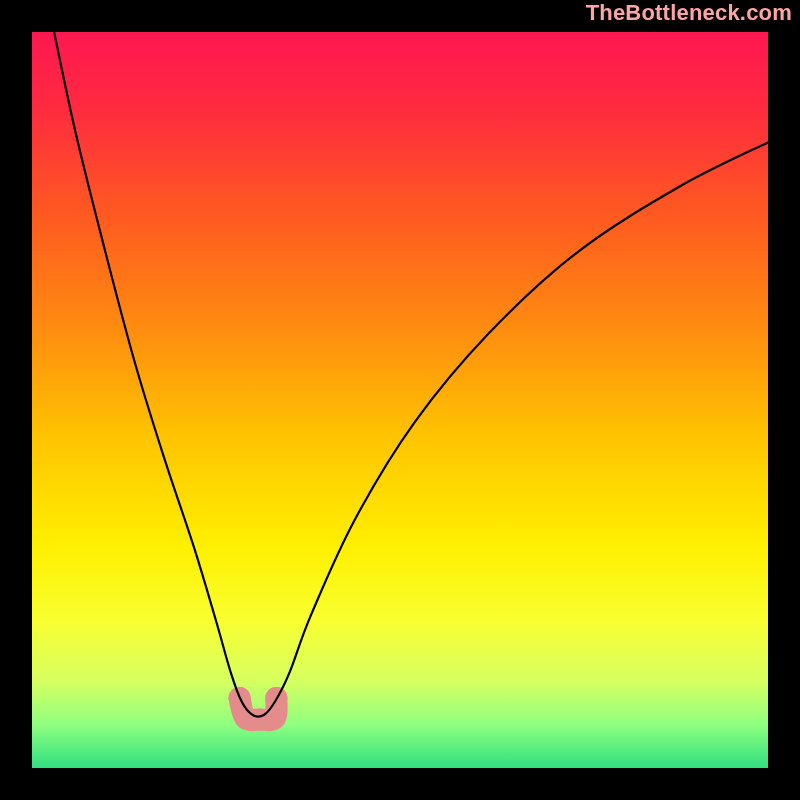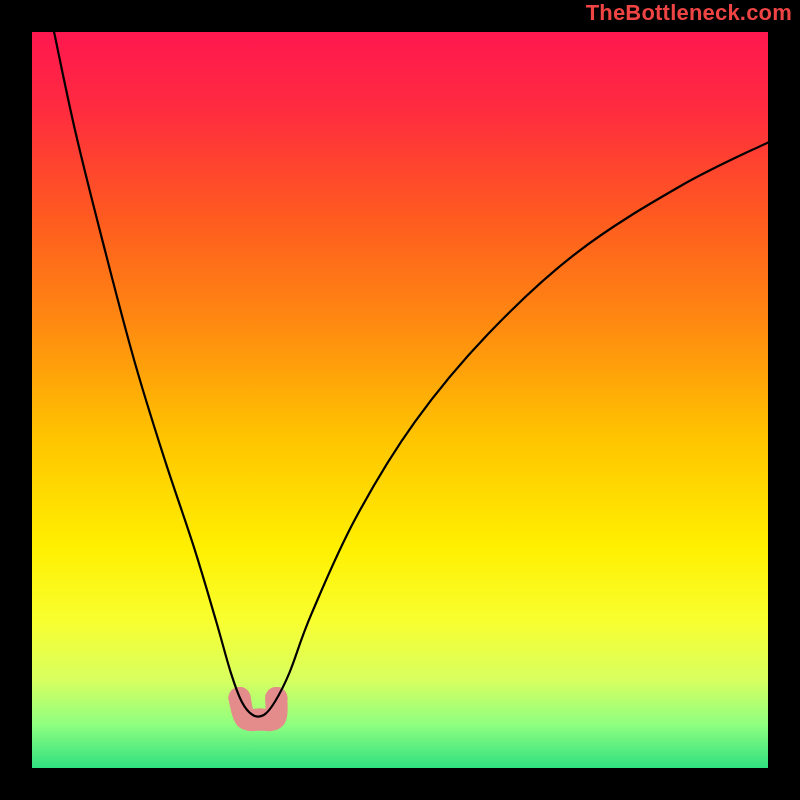--- a/index.html
+++ b/index.html
@@ -22,21 +22,21 @@
     position: absolute;
     top: 32px;
     left: 32px;
     width: 736px;
     height: 736px;
   }
   .attribution {
     position: absolute;
     top: 0px;
     right: 8px;
-    color: #ef4444;
+    color: #fca5a5;
     font-size: 22px;
     font-weight: 600;
     letter-spacing: 0.2px;
   }
   svg { display: block; }
 </style>
 </head>
 <body>
 
 <div class="frame">

